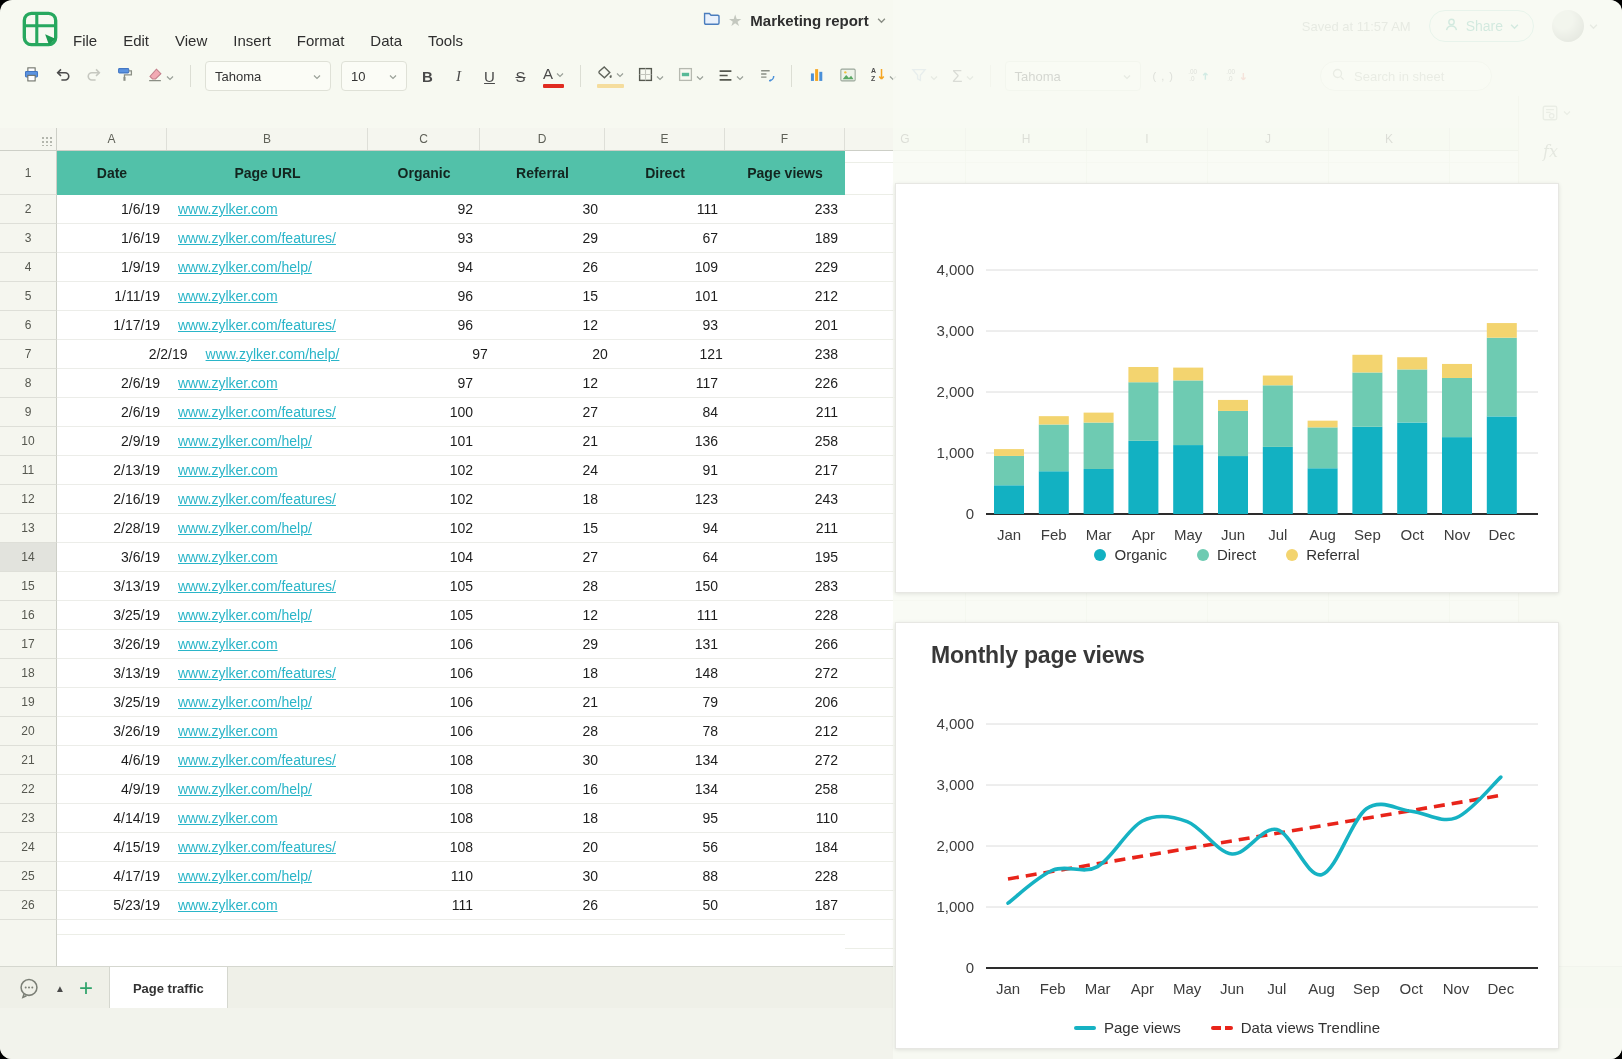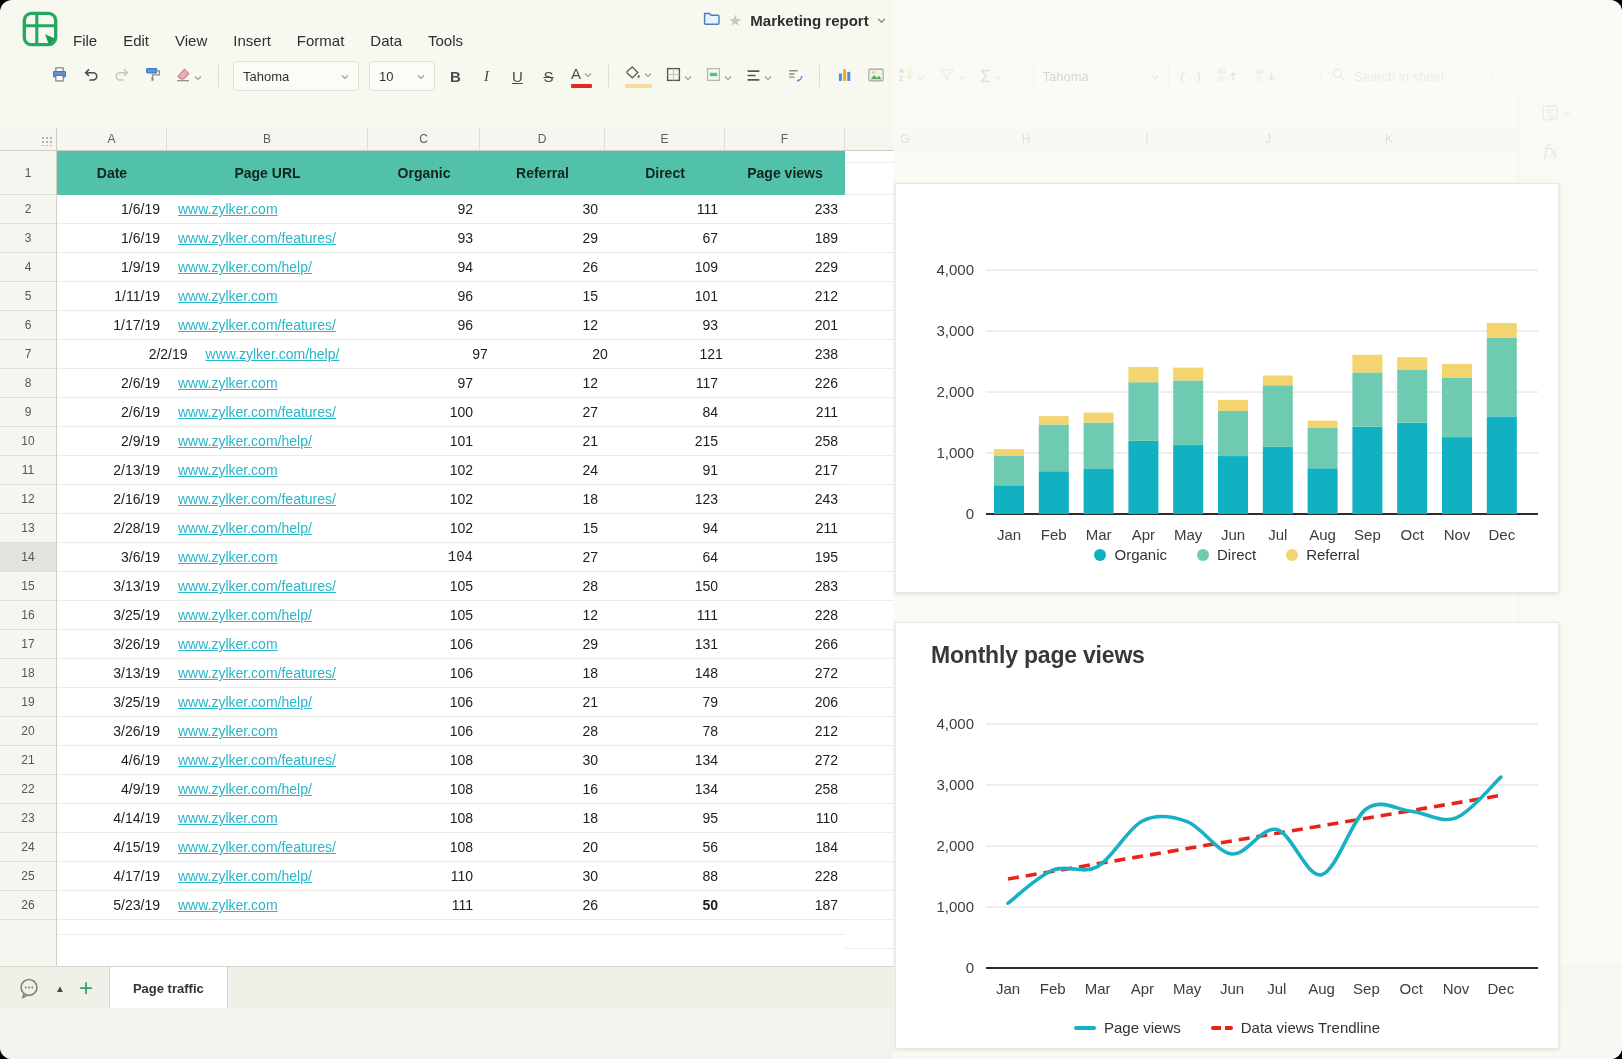--- a/index.html
+++ b/index.html
@@ -16,21 +16,21 @@
   .star{color:#c4c8bf;font-size:16px;}
   .chev{display:inline-block;width:9px;height:9px;}
   .chev svg{display:block;}
   .top-right{position:absolute;right:24px;top:10px;display:flex;align-items:center;gap:18px;}
   .saved{font-size:13px;color:#9aa098;}
   .share-btn{display:flex;align-items:center;gap:7px;height:32px;padding:0 14px;border:1px solid #9fd4c6;border-radius:17px;color:#2b9d85;font-size:14px;background:transparent;}
   .avatar-wrap{display:flex;align-items:center;gap:5px;}
   .avatar{width:32px;height:32px;border-radius:50%;background:radial-gradient(circle at 35% 30%,#d9ddd4 0 30%,#9a9e95 75%,#767a72);}
 
   
-  .toolbar{position:absolute;top:56px;left:0;right:14px;height:40px;display:flex;align-items:center;padding-left:44px;}
+  .toolbar{position:absolute;top:56px;left:0;right:14px;height:40px;display:flex;align-items:center;padding-left:16px;}
   .tb-btn{height:28px;min-width:29px;display:flex;align-items:center;justify-content:center;border-radius:4px;font-size:15px;color:#4a4a4a;position:relative;margin:0 1px;}
   .tb-glyph{line-height:1;}
   .g-bold{font-weight:bold;}
   .g-italic{font-style:italic;font-family:"Liberation Serif",serif;}
   .g-underline{text-decoration:underline;}
   .g-strike{text-decoration:line-through;}
   .g-sum{font-size:17px;color:#555;}
   .g-comma{font-size:11px;color:#666;letter-spacing:1px;}
   .colorbar{position:absolute;left:6px;right:6px;bottom:2px;height:4px;border-radius:1px;}
   .tb-chev{margin-left:3px;}
@@ -129,20 +129,41 @@
           </svg>
       </span>
       <span class="star">★</span>
       <span class="doc-title">Marketing report</span>
       <span class="chev">
         <svg width="9" height="9" viewBox="0 0 8 8">
             <path d="M1 2.5l3 3 3-3" stroke="#8a8e85" stroke-width="1.2" fill="none"></path>
           </svg>
       </span>
     </div>
+    <div class="top-right">
+      <span class="saved">Saved at 11:57 AM</span>
+      <button class="share-btn">
+        <span>
+          <svg width="15" height="15" viewBox="0 0 14 14">
+              <circle cx="7" cy="4.6" r="2.5" fill="none" stroke="#2b9d85" stroke-width="1.3"></circle>
+              <path d="M2.4 12.2a4.7 4.7 0 0 1 9.2 0" fill="none" stroke="#2b9d85" stroke-width="1.3"></path>
+            </svg>
+        </span>
+        <span>Share</span>
+        <svg width="9" height="9" viewBox="0 0 8 8">
+            <path d="M1 2.5l3 3 3-3" stroke="#2b9d85" stroke-width="1.2" fill="none"></path>
+          </svg>
+      </button>
+      <div class="avatar-wrap">
+        <div class="avatar"></div>
+        <svg width="9" height="9" viewBox="0 0 8 8">
+            <path d="M1 2.5l3 3 3-3" stroke="#9aa098" stroke-width="1.2" fill="none"></path>
+          </svg>
+      </div>
+    </div>
   </div>
 
   <div class="toolbar" id="toolbar">
       <button class="tb-btn" style="background: transparent; border: none;">
         <span><svg width="15" height="15" viewBox="0 0 14 14">
             <rect x="3.6" y="0.8" width="6.8" height="3.4" fill="#fff" stroke="#6b6f66" stroke-width="1"></rect>
             <rect x="1.4" y="4.2" width="11.2" height="5" rx="0.8" fill="#5b93e0" stroke="#4377c4" stroke-width="1"></rect>
             <rect x="3.6" y="7.8" width="6.8" height="5.2" fill="#fff" stroke="#6b6f66" stroke-width="1"></rect>
           </svg></span>
       </button>
@@ -462,21 +483,21 @@
           <div class="td a-right" style="width: 120px;">84</div>
           <div class="td a-right" style="width: 120px;">211</div>
         </div>
         <div class="trow">
           <div class="td a-right" style="width: 110px;">2/9/19</div>
           <div class="td a-left" style="width: 201px;">
             <span class="cell-link" style="color: rgb(42, 181, 200);">www.zylker.com/help/</span>
           </div>
           <div class="td a-right" style="width: 112px;">101</div>
           <div class="td a-right" style="width: 125px;">21</div>
-          <div class="td a-right" style="width: 120px;">215</div>
+          <div class="td a-right" style="width: 120px;">136</div>
           <div class="td a-right" style="width: 120px;">258</div>
         </div>
         <div class="trow">
           <div class="td a-right" style="width: 110px;">2/13/19</div>
           <div class="td a-left" style="width: 201px;">
             <span class="cell-link" style="color: rgb(42, 181, 200);">www.zylker.com</span>
           </div>
           <div class="td a-right" style="width: 112px;">102</div>
           <div class="td a-right" style="width: 125px;">24</div>
           <div class="td a-right" style="width: 120px;">91</div>
@@ -500,21 +521,21 @@
           <div class="td a-right" style="width: 112px;">102</div>
           <div class="td a-right" style="width: 125px;">15</div>
           <div class="td a-right" style="width: 120px;">94</div>
           <div class="td a-right" style="width: 120px;">211</div>
         </div>
         <div class="trow">
           <div class="td a-right" style="width: 110px;">3/6/19</div>
           <div class="td a-left" style="width: 201px;">
             <span class="cell-link" style="color: rgb(42, 181, 200);">www.zylker.com</span>
           </div>
-          <div class="td a-right" style="width: 112px; font-family: Liberation Mono, monospace;">104</div>
+          <div class="td a-right" style="width: 112px;">104</div>
           <div class="td a-right" style="width: 125px;">27</div>
           <div class="td a-right" style="width: 120px;">64</div>
           <div class="td a-right" style="width: 120px;">195</div>
         </div>
         <div class="trow">
           <div class="td a-right" style="width: 110px;">3/13/19</div>
           <div class="td a-left" style="width: 201px;">
             <span class="cell-link" style="color: rgb(42, 181, 200);">www.zylker.com/features/</span>
           </div>
           <div class="td a-right" style="width: 112px;">105</div>
@@ -622,21 +643,21 @@
           <div class="td a-right" style="width: 120px;">88</div>
           <div class="td a-right" style="width: 120px;">228</div>
         </div>
         <div class="trow">
           <div class="td a-right" style="width: 110px;">5/23/19</div>
           <div class="td a-left" style="width: 201px;">
             <span class="cell-link" style="color: rgb(42, 181, 200);">www.zylker.com</span>
           </div>
           <div class="td a-right" style="width: 112px;">111</div>
           <div class="td a-right" style="width: 125px;">26</div>
-          <div class="td a-right" style="width: 120px; font-weight: bold;">50</div>
+          <div class="td a-right" style="width: 120px;">50</div>
           <div class="td a-right" style="width: 120px;">187</div>
         </div>
       </div>
   </div>
 
   <div class="right-strip">
     <div class="panel-icon">
       <svg width="18" height="18" viewBox="0 0 16 16">
           <rect x="2" y="2" width="12" height="12" rx="1.5" fill="none" stroke="#aab0a5" stroke-width="1.2"></rect>
           <path d="M4.5 5h7M4.5 7.5h4" stroke="#aab0a5" stroke-width="1.1"></path>

